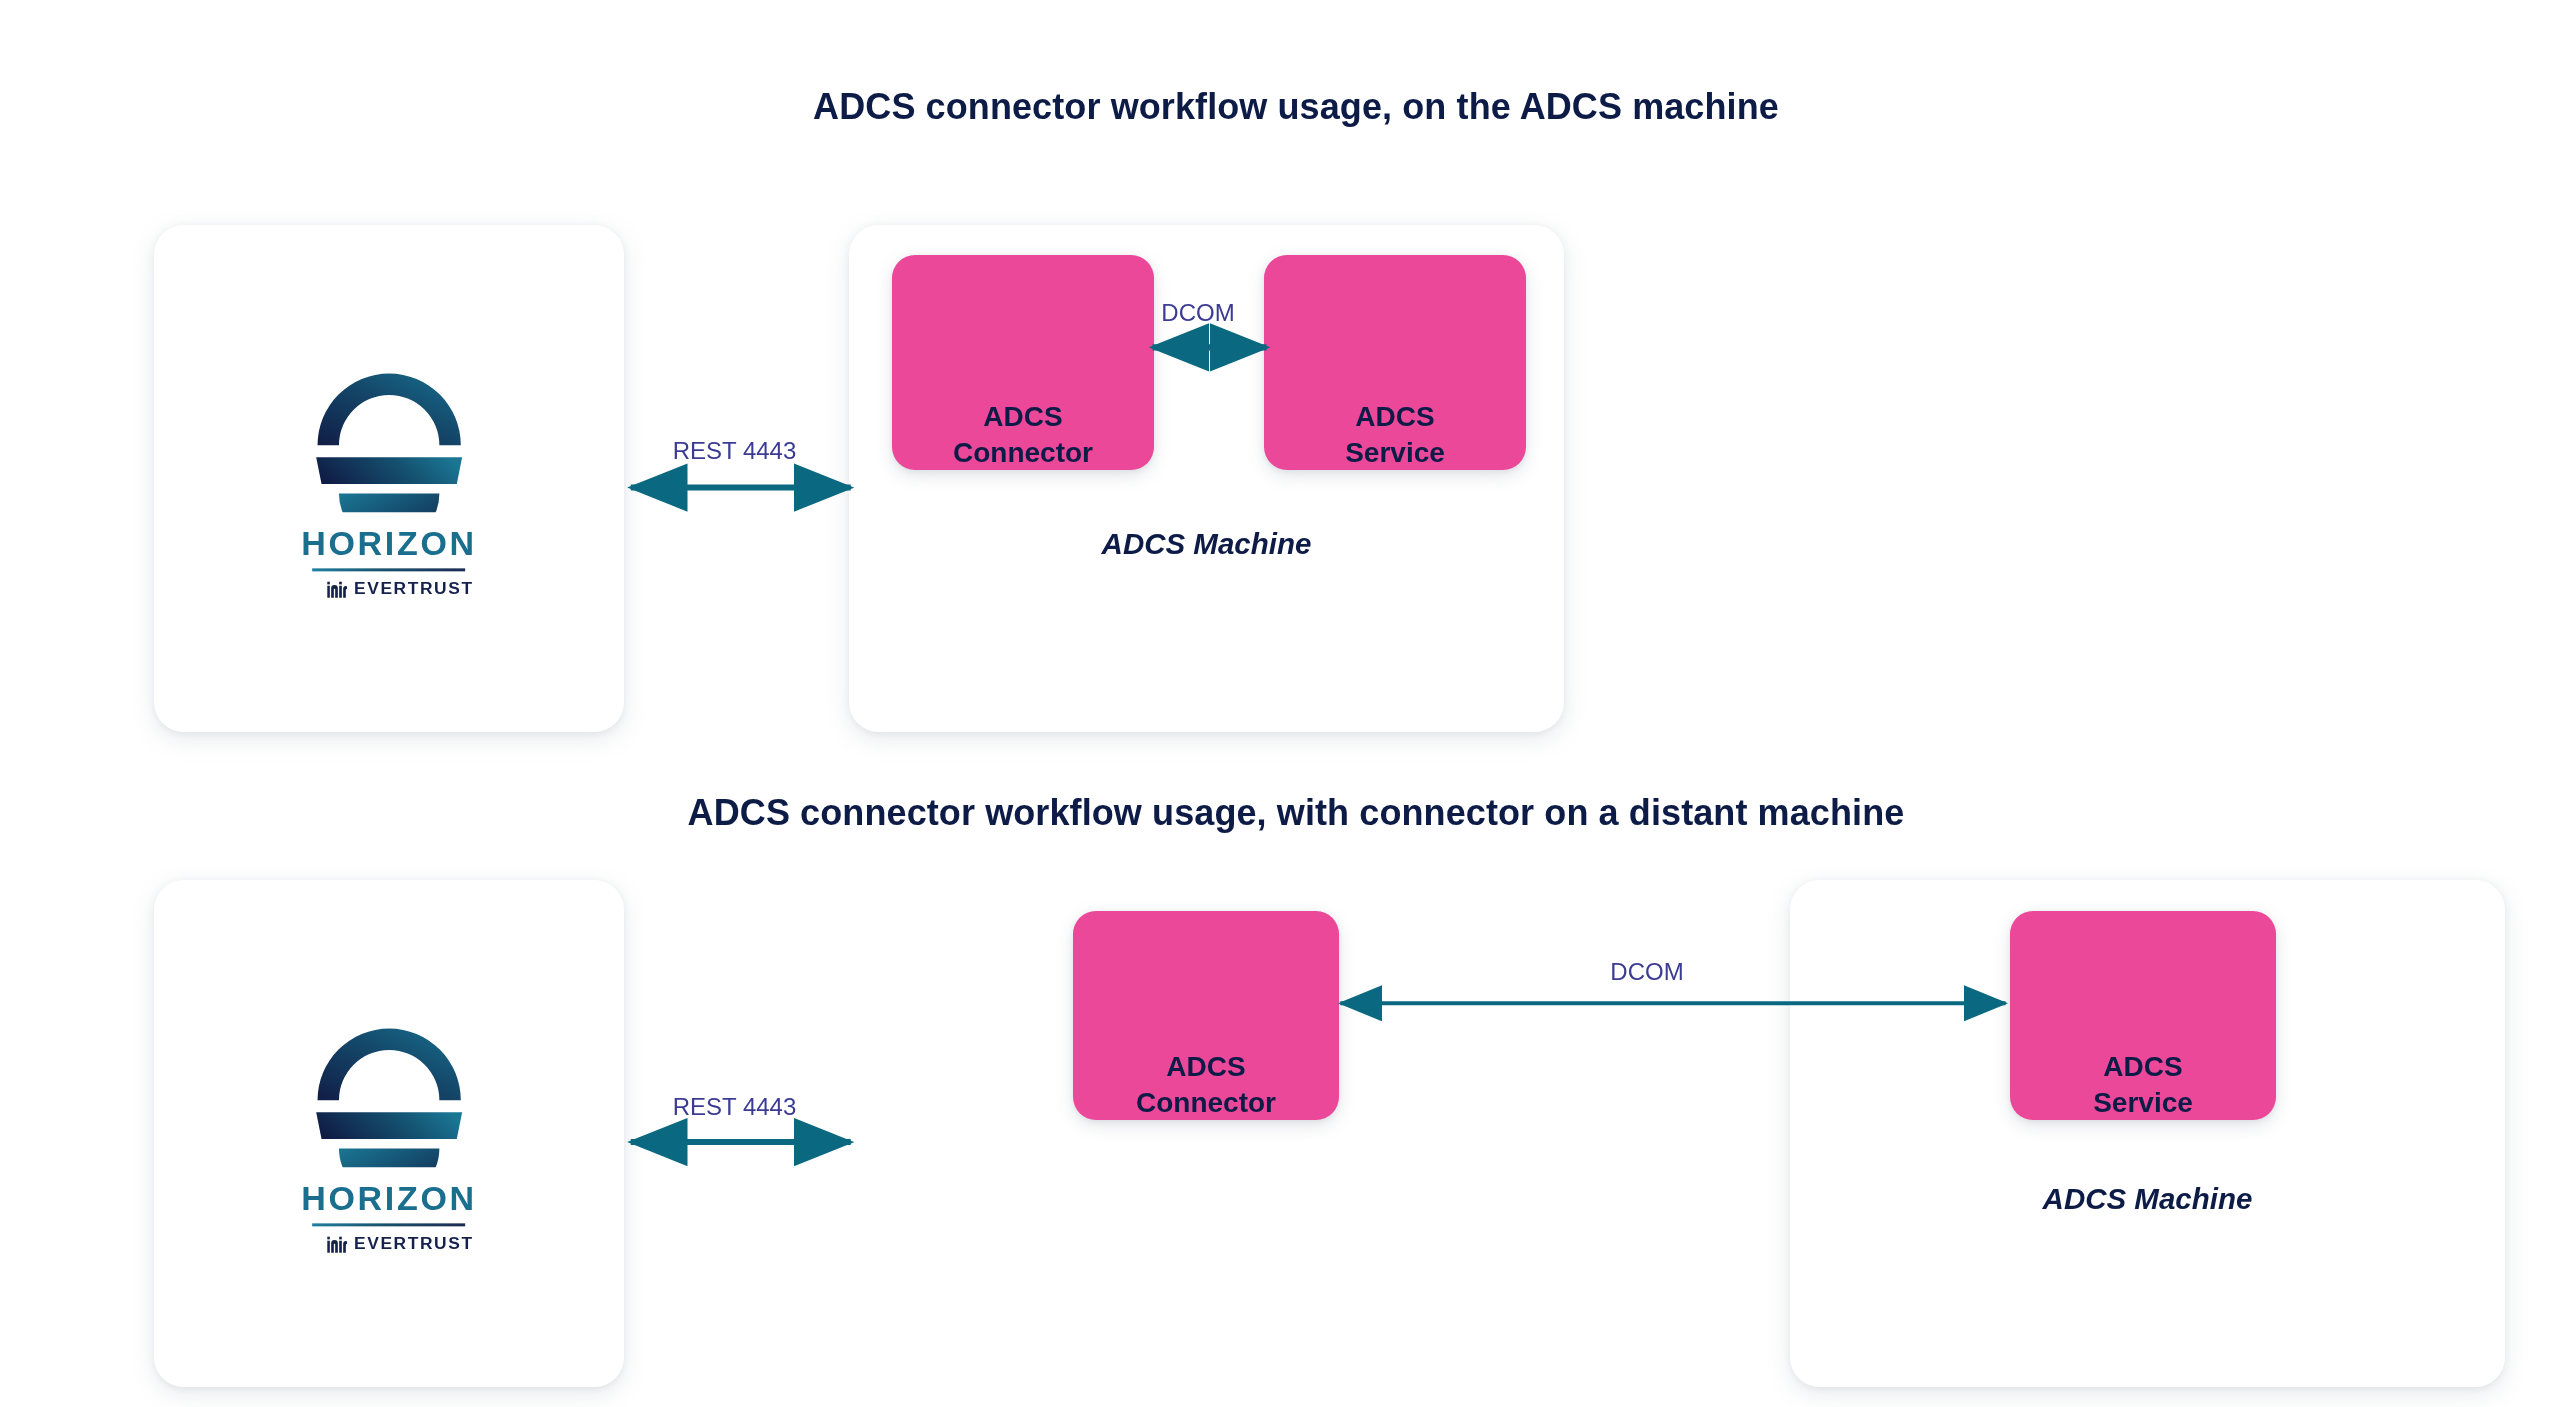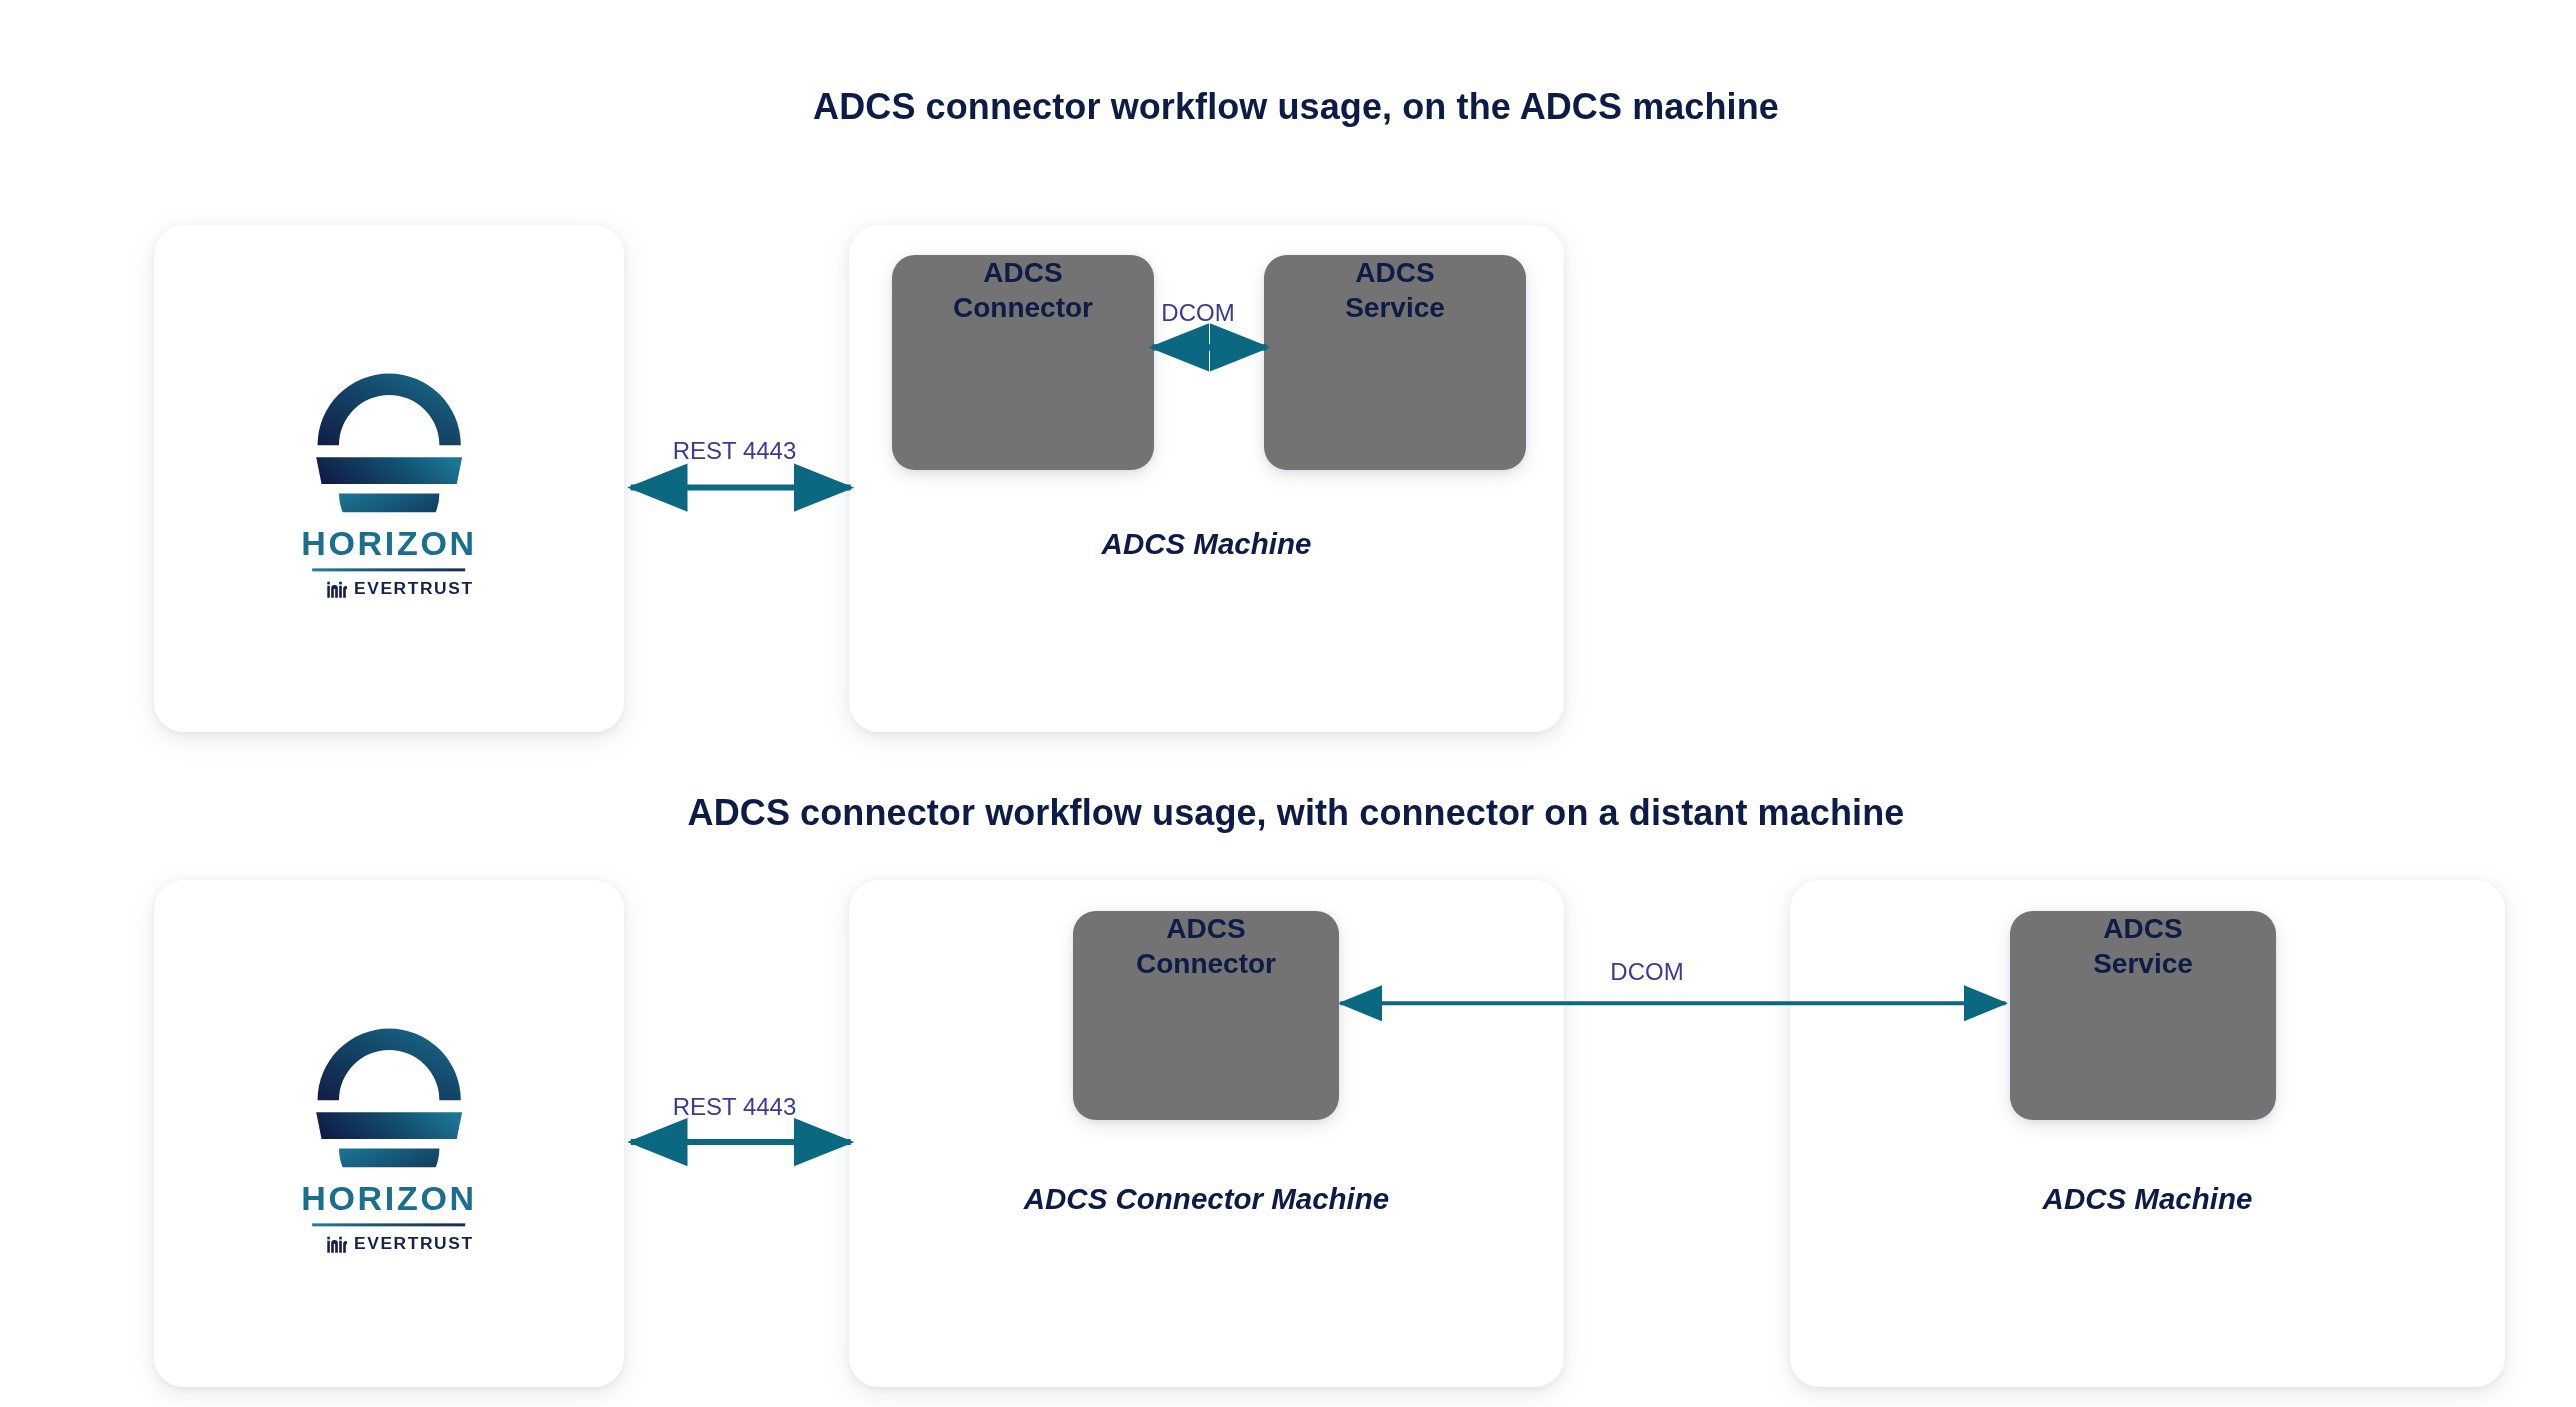--- a/index.html
+++ b/index.html
@@ -42,26 +42,26 @@
     font-size:29.5px;
     font-weight:bold;
     color:#0d1b47;
     white-space:nowrap;
     font-style:italic;
   }
 
   
   .card{
     position:absolute;
-    background:#737373;
+    background:#ec4899;
     border-radius:23px;
     box-shadow:0 5.4px 17.4px rgba(120,130,150,0.20),
                0 1.3px 5.4px rgba(120,130,150,0.12);
     display:flex;
-    align-items:flex-start;
+    align-items:flex-end;
     justify-content:center;
   }
   .card-text{
     font-size:28px;
     font-weight:bold;
     color:#0d1b47;
     text-align:center;
     line-height:1.26;
     white-space:pre-line;
   }
@@ -207,23 +207,20 @@
             <rect x="18" y="8" width="4" height="18"></rect>
             <rect x="18" y="2" width="4" height="4"></rect>
             <path d="M24,26 L24,12 A4,4 0 0 1 30,9 L30,13 A1.6,1.6 0 0 0 28,14 L28,26 Z"></path>
           </g>
         </svg>
         <span>EVERTRUST</span>
       </div>
     </div>
   </div>
 
-  <div class="panel" style="left:849px;top:880px;width:715px;height:507px;">
-    <div class="panel-label" style="top:302px;">ADCS Connector Machine</div>
-  </div>
 
   <div class="panel" style="left:1790px;top:880px;width:715px;height:507px;">
     <div class="panel-label" style="top:302px;">ADCS Machine</div>
   </div>
 
   <div class="card" style="left:1073px;top:911px;width:266px;height:209px;">
     <div class="card-text">ADCS
 Connector</div>
   </div>
 

